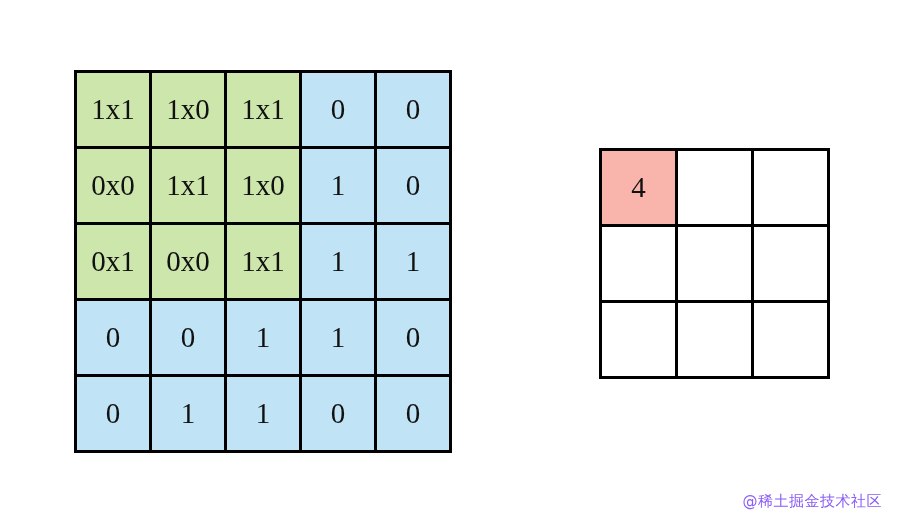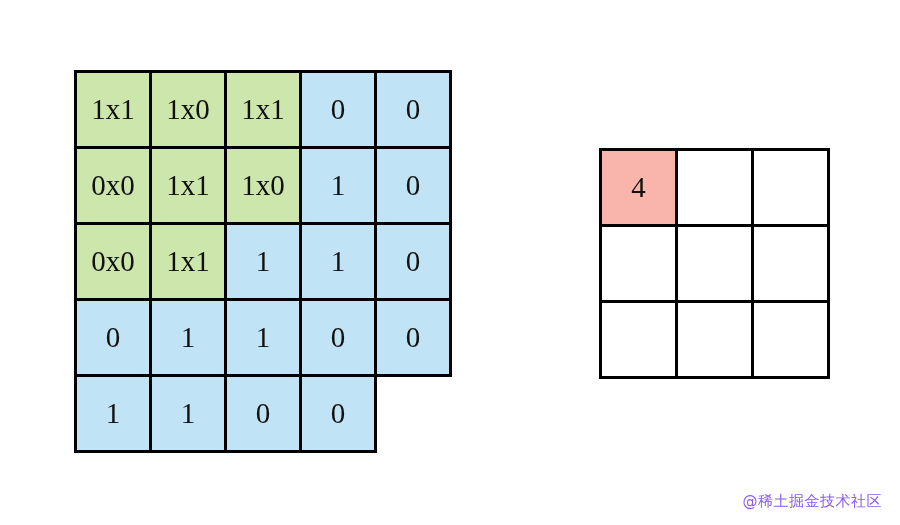--- a/index.html
+++ b/index.html
@@ -103,20 +103,21 @@
       <div class="cell kernel">1x1</div>
       <div class="cell kernel">1x0</div>
       <div class="cell kernel">1x1</div>
       <div class="cell plain">0</div>
       <div class="cell plain">0</div>
       <div class="cell kernel">0x0</div>
       <div class="cell kernel">1x1</div>
       <div class="cell kernel">1x0</div>
       <div class="cell plain">1</div>
       <div class="cell plain">0</div>
+      <div class="cell kernel">0x1</div>
       <div class="cell kernel">0x0</div>
       <div class="cell kernel">1x1</div>
       <div class="cell plain">1</div>
       <div class="cell plain">1</div>
       <div class="cell plain">0</div>
       <div class="cell plain">0</div>
       <div class="cell plain">1</div>
       <div class="cell plain">1</div>
       <div class="cell plain">0</div>
       <div class="cell plain">0</div>

